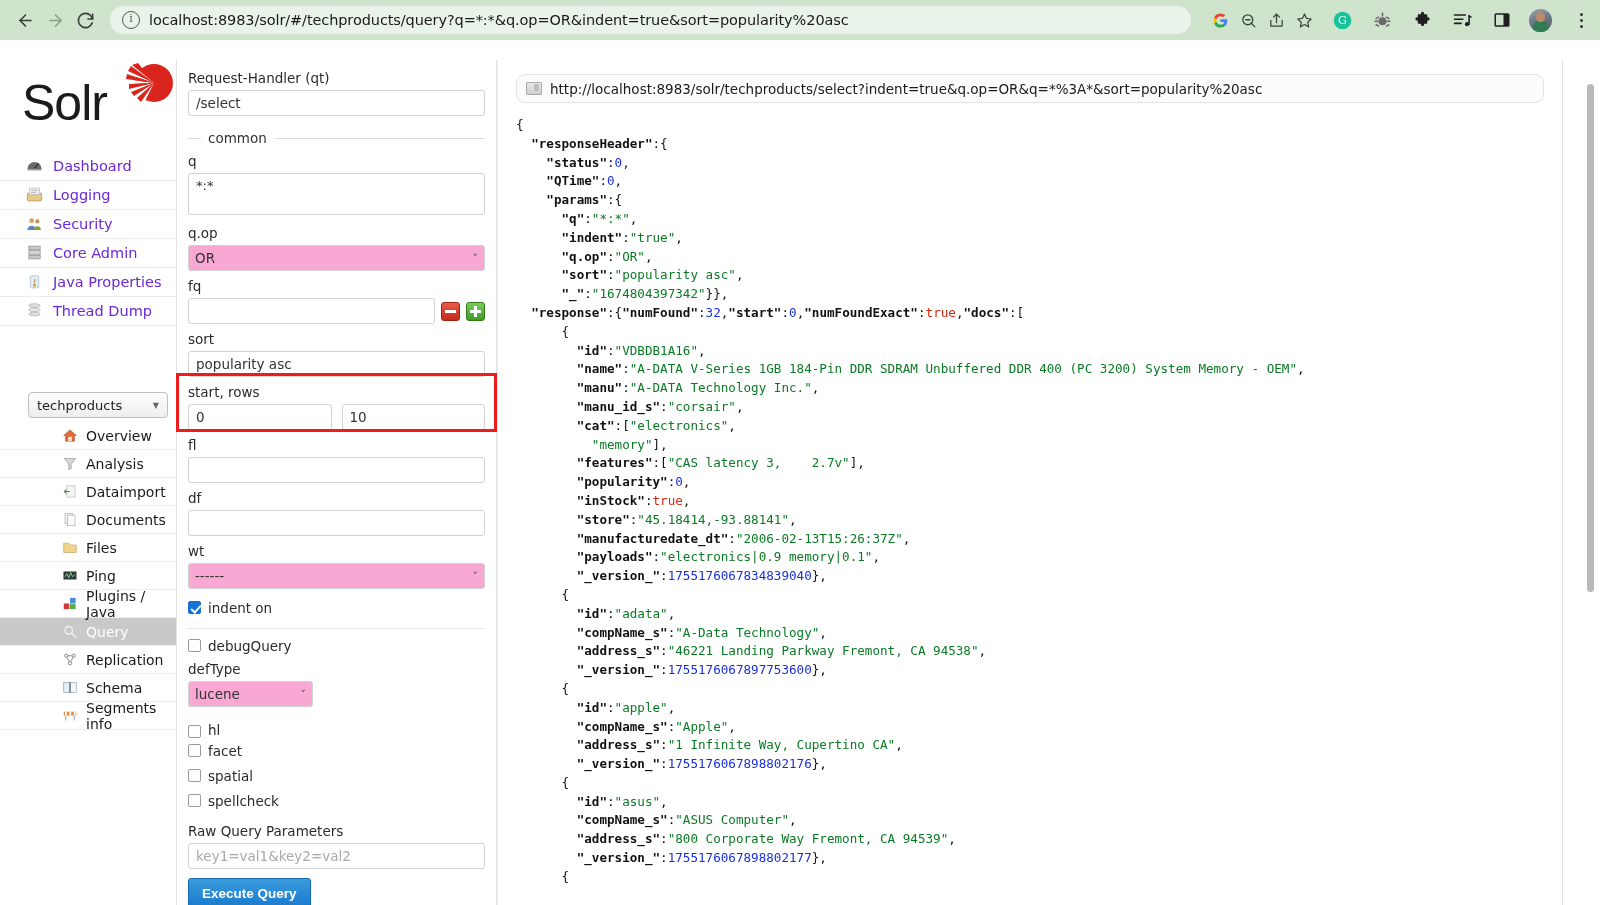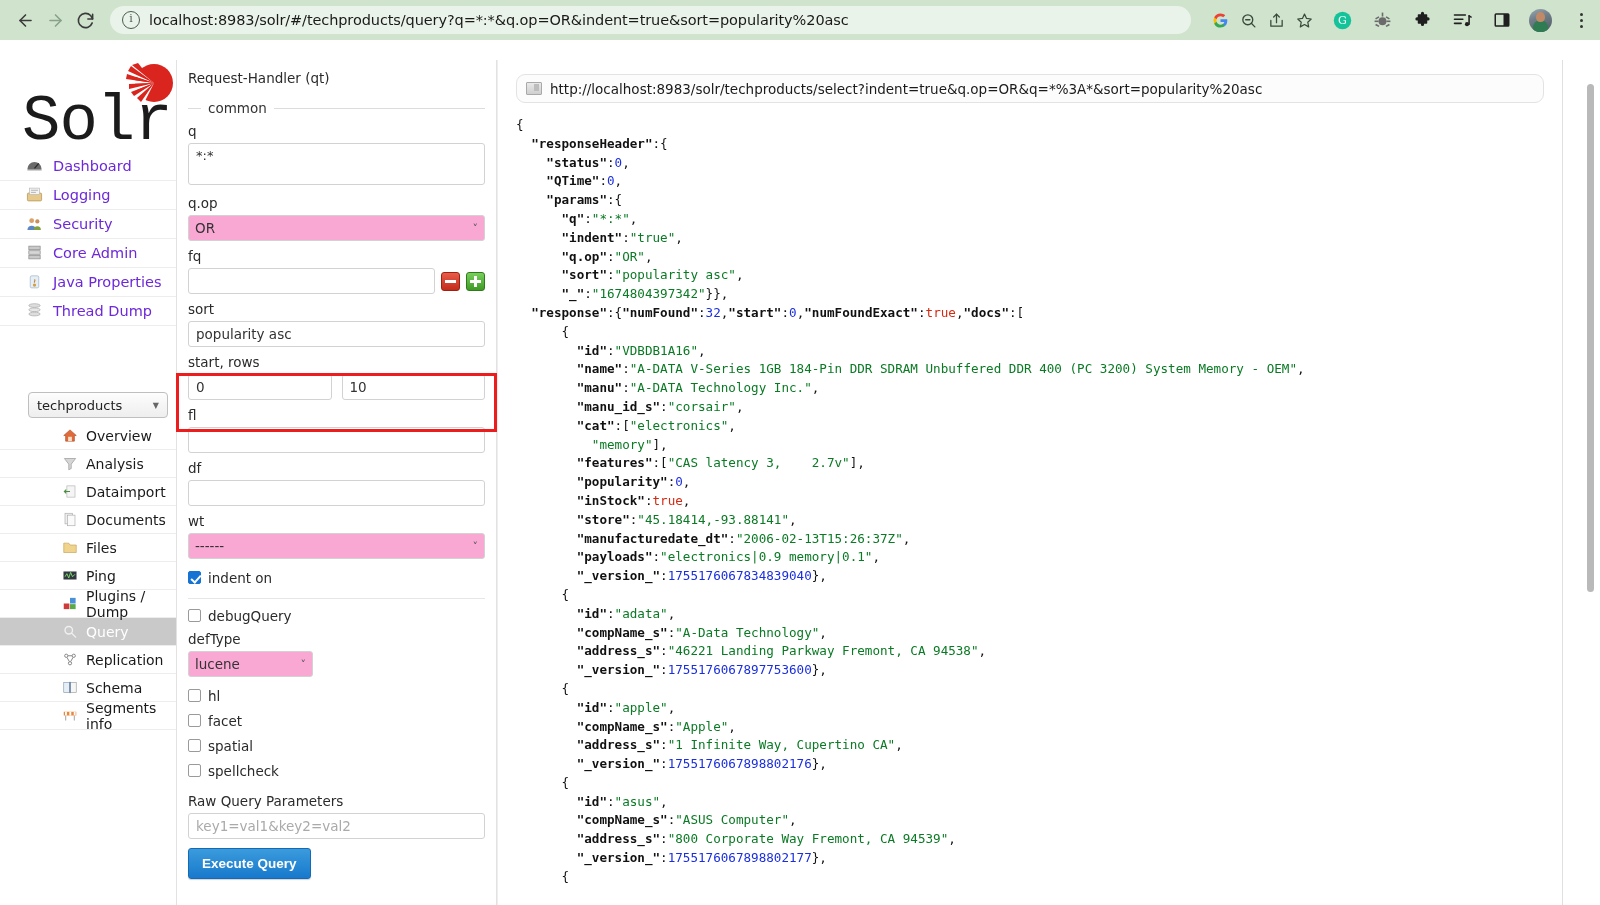--- a/index.html
+++ b/index.html
@@ -66,23 +66,23 @@
   }
   .kebab i{display:block;width:3px;height:3px;border-radius:50%;background:#333;}
 
   
   .page{position:absolute;left:0;top:40px;width:1600px;height:865px;background:#fff;}
 
   
   .leftnav{position:absolute;left:0;top:0;width:176px;height:865px;background:#fff;}
   .logo{position:absolute;left:22px;top:22px;width:145px;height:75px;}
   .logo-text{
-    font-family:Liberation Mono, monospace;
-    font-size:64px;font-weight:300;color:#1b1b1b;letter-spacing:-1px;
-    position:absolute;left:0;top:24px;
+    font-family:Liberation Sans, sans-serif;
+    font-size:50px;font-weight:300;color:#1b1b1b;letter-spacing:-1px;
+    position:absolute;left:0;top:12px;
   }
   .logo-burst{position:absolute;left:103px;top:0px;width:50px;height:50px;}
 
   .nav-list{position:absolute;left:0;top:112px;width:176px;}
   .nav-item{
     height:29px;display:flex;align-items:center;
     border-bottom:1px solid #ededed;
     padding-left:25px;box-sizing:border-box;cursor:pointer;
   }
   .nav-item .nav-ico{width:20px;height:18px;margin-right:8px;flex:0 0 auto;position:relative;}
@@ -469,21 +469,21 @@
               <path d="M4 14l3-5 3 7 3-9 3 7 4-4" stroke="#7fdc6a" stroke-width="1.5" fill="none"></path>
             </svg></span>
         <span class="nav-lbl">Ping</span>
       </div>
       <div class="nav2-item">
         <span class="nav-ico"><svg width="16" height="15" viewBox="0 0 24 24">
               <rect x="2" y="12" width="9" height="9" fill="#cf3b3b"></rect>
               <rect x="12" y="3" width="9" height="9" fill="#4a90d9"></rect>
               <rect x="12" y="13" width="9" height="8" fill="#5ca94a"></rect>
             </svg></span>
-        <span class="nav-lbl">Plugins / Dump</span>
+        <span class="nav-lbl">Plugins / Java</span>
       </div>
       <div class="nav2-item active">
         <span class="nav-ico"><svg width="16" height="15" viewBox="0 0 24 24" fill="none" stroke="#f0f0f0" stroke-width="2.2">
               <circle cx="10" cy="10" r="6"></circle>
               <line x1="15" y1="15" x2="21" y2="21" stroke-linecap="round"></line>
             </svg></span>
         <span class="nav-lbl">Query</span>
       </div>
       <div class="nav2-item">
         <span class="nav-ico"><svg width="16" height="15" viewBox="0 0 24 24" fill="none" stroke="#8a8a8a" stroke-width="1.6">
@@ -513,20 +513,21 @@
               <rect x="4" y="12" width="2" height="8" fill="#b5b5b5"></rect>
               <rect x="18" y="12" width="2" height="8" fill="#b5b5b5"></rect>
             </svg></span>
         <span class="nav-lbl">Segments info</span>
       </div>
     </div>
   </div>
 
   <div class="formcol">
     <div class="f-label">Request-Handler (qt)</div>
+    <input class="f-input" value="/select" style="">
 
     <div class="legend">
       <span class="ln left"></span>
       <span>common</span>
       <span class="ln"></span>
     </div>
 
     <div class="f-label tight">q</div>
     <textarea class="f-textarea" style="">*:*</textarea>
 
@@ -574,21 +575,21 @@
       <span class="chk"></span>
       <span>debugQuery</span>
     </div>
 
     <div class="f-label tight" style="margin-top:3px;">defType</div>
     <div class="f-select small">
       <span>lucene</span>
       <span class="chev">˅</span>
     </div>
 
-    <div class="chk-row" style="margin-top:6px;">
+    <div class="chk-row" style="margin-top:6px;align-items:flex-end;">
       <span class="chk"></span>
       <span>hl</span>
     </div>
     <div class="chk-row">
       <span class="chk"></span>
       <span>facet</span>
     </div>
     <div class="chk-row">
       <span class="chk"></span>
       <span>spatial</span>

